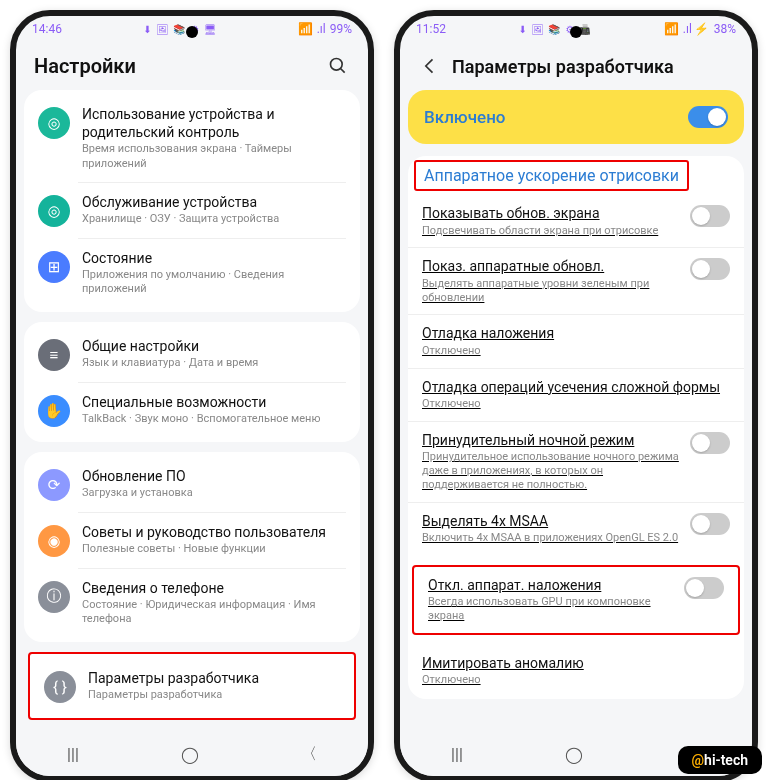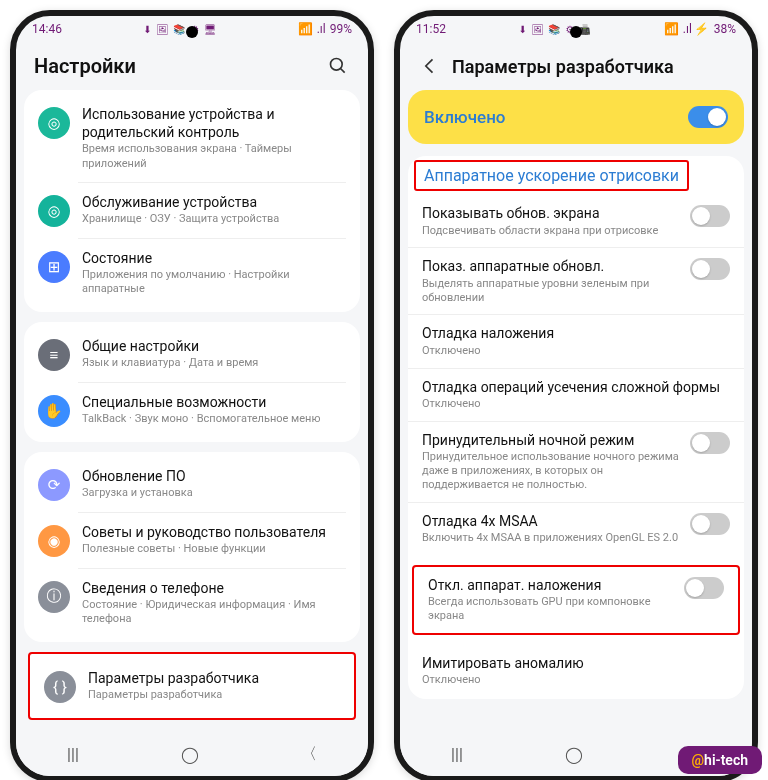--- a/index.html
+++ b/index.html
@@ -34,21 +34,21 @@
     background:#000;
     border-radius:50%;
     z-index:5;
   }
   .statusbar {
     display:flex;
     justify-content:space-between;
     align-items:center;
     padding: 6px 16px 2px;
     font-size:12px;
-    color:#701a75;
+    color:#8b5cf6;
   }
   .statusbar .right{display:flex;align-items:center;gap:4px;}
   .status-icons{font-size:10px;letter-spacing:1px;}
   .header{
     display:flex;
     align-items:center;
     gap:10px;
     padding: 16px 18px 12px;
   }
   .header h1{
@@ -135,21 +135,21 @@
     margin:2px 6px 4px;
     padding:4px 8px;
     display:inline-block;
   }
   .opt{
     padding:10px 14px;
     display:flex;
     align-items:flex-start;
     gap:10px;
   }
-  .opt .txt{flex:1;}
+  .opt .txt{flex:1;text-decoration:underline;}
   .opt .ot{font-size:14px;color:#111;line-height:1.25;}
   .opt .od{font-size:11px;color:#888;line-height:1.25;margin-top:1px;}
   .opt + .opt{border-top:1px solid #eee;}
   .card2{
     background:#fff;
     border-radius:18px;
     padding:2px 0;
   }
   .redbox2{
     border:2px solid #e00;
@@ -162,21 +162,21 @@
     height:44px;
     display:flex;
     align-items:center;
     justify-content:space-around;
     background:#f5f6f8;
   }
   .navbar span{color:#555;font-size:16px;}
   .watermark{
     position:absolute;
     bottom:6px;right:6px;
-    background:#701a75;
+    background:#000000;
     color:#fff;
     padding:6px 14px;
     border-radius:10px;
     font-size:14px;
     font-weight:600;
     z-index:20;
   }
   .watermark .at{color:#ffb000;}
 </style>
 </head>
@@ -213,21 +213,21 @@
           <div class="ricon" style="background:#14b39b">◎</div>
           <div class="rtext">
             <div class="rtitle">Обслуживание устройства</div>
             <div class="rdesc">Хранилище · ОЗУ · Защита устройства</div>
           </div>
         </div>
         <div class="row">
           <div class="ricon" style="background:#4a7cff">⊞</div>
           <div class="rtext">
             <div class="rtitle">Состояние</div>
-            <div class="rdesc">Приложения по умолчанию · Настройки аппаратные</div>
+            <div class="rdesc">Приложения по умолчанию · Сведения приложений</div>
           </div>
         </div>
       </div>
       <div class="card">
         <div class="row">
           <div class="ricon" style="background:#6a6e78">≡</div>
           <div class="rtext">
             <div class="rtitle">Общие настройки</div>
             <div class="rdesc">Язык и клавиатура · Дата и время</div>
           </div>
@@ -333,21 +333,21 @@
           </div>
           <div class="opt">
             <div class="txt">
               <div class="ot">Принудительный ночной режим</div>
               <div class="od">Принудительное использование ночного режима даже в приложениях, в которых он поддерживается не полностью.</div>
             </div>
             <span class="toggle"></span>
           </div>
           <div class="opt">
             <div class="txt">
-              <div class="ot">Отладка 4x MSAA</div>
+              <div class="ot">Выделять 4x MSAA</div>
               <div class="od">Включить 4x MSAA в приложениях OpenGL ES 2.0</div>
             </div>
             <span class="toggle"></span>
           </div>
           <div class="redbox2">
             <div class="opt">
               <div class="txt">
                 <div class="ot">Откл. аппарат. наложения</div>
                 <div class="od">Всегда использовать GPU при компоновке экрана</div>
               </div>

